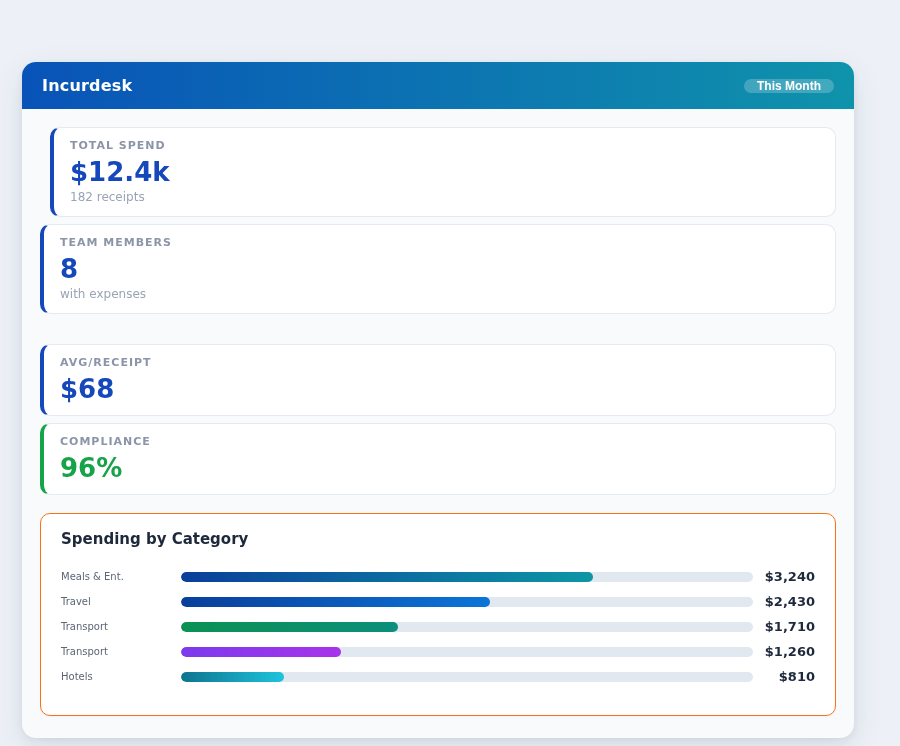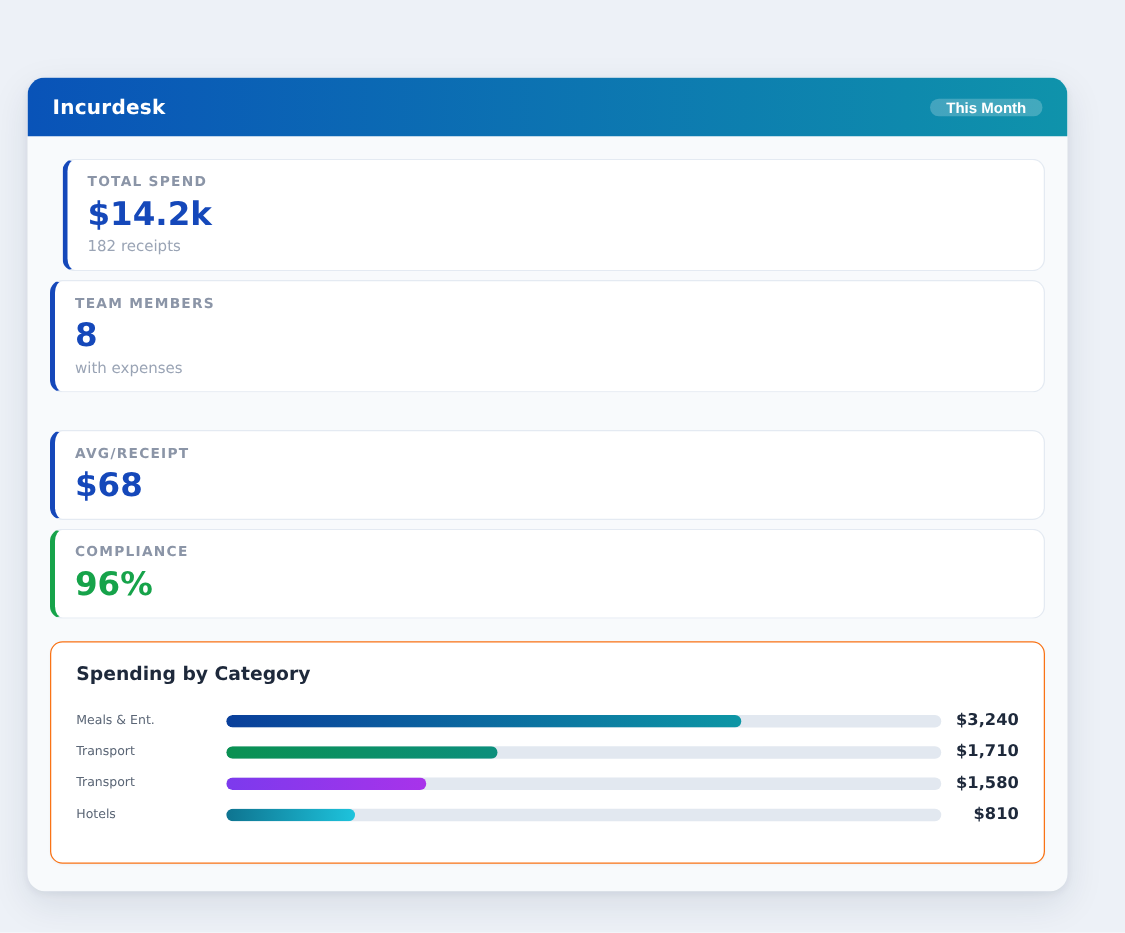--- a/index.html
+++ b/index.html
@@ -61,21 +61,21 @@
 
   <div class="app-header">
     <div class="app-title">Incurdesk</div>
     <button class="period-badge">This Month</button>
   </div>
 
   <div class="content">
 
     <div class="stat-card" style="border-left-color: rgb(21, 72, 186); margin-left: 10px;">
       <div class="stat-label">TOTAL SPEND</div>
-      <div class="stat-value" style="color: rgb(21, 72, 186);">$14.2k</div>
+      <div class="stat-value" style="color: rgb(21, 72, 186);">$12.4k</div>
       <div class="stat-sub">182 receipts</div>
     </div>
 
     <div class="stat-card" style="border-left-color: rgb(21, 72, 186);">
       <div class="stat-label">TEAM MEMBERS</div>
       <div class="stat-value" style="color: rgb(21, 72, 186);">8</div>
       <div class="stat-sub">with expenses</div>
     </div>
 
     <div class="stat-card" style="border-left-color: rgb(21, 72, 186); margin-top: 30px;">
@@ -92,35 +92,42 @@
       <div class="chart-title">Spending by Category</div>
 
       <div class="chart-row">
         <div class="row-label">Meals &amp; Ent.</div>
         <div class="bar-track">
           <div class="bar-fill" style="width: 72%; background: linear-gradient(90deg, rgb(10, 63, 155), rgb(13, 150, 165));"></div>
         </div>
         <div class="row-value">$3,240</div>
       </div>
 
+      <div class="chart-row">
+        <div class="row-label">Travel</div>
+        <div class="bar-track">
+          <div class="bar-fill" style="width: 54%; background: linear-gradient(90deg, rgb(10, 63, 155), rgb(11, 116, 216));"></div>
+        </div>
+        <div class="row-value">$2,430</div>
+      </div>
 
       <div class="chart-row">
         <div class="row-label">Transport</div>
         <div class="bar-track">
           <div class="bar-fill" style="width: 38%; background: linear-gradient(90deg, rgb(10, 145, 82), rgb(12, 143, 124));"></div>
         </div>
         <div class="row-value">$1,710</div>
       </div>
 
       <div class="chart-row">
         <div class="row-label">Transport</div>
         <div class="bar-track">
           <div class="bar-fill" style="width: 28%; background: linear-gradient(90deg, rgb(124, 58, 237), rgb(168, 51, 234));"></div>
         </div>
-        <div class="row-value">$1,580</div>
+        <div class="row-value">$1,260</div>
       </div>
 
       <div class="chart-row">
         <div class="row-label">Hotels</div>
         <div class="bar-track">
           <div class="bar-fill" style="width: 18%; background: linear-gradient(90deg, rgb(14, 116, 144), rgb(30, 195, 220));"></div>
         </div>
         <div class="row-value">$810</div>
       </div>
 

